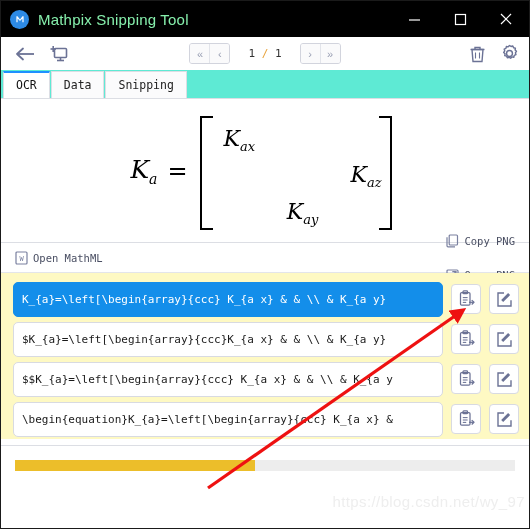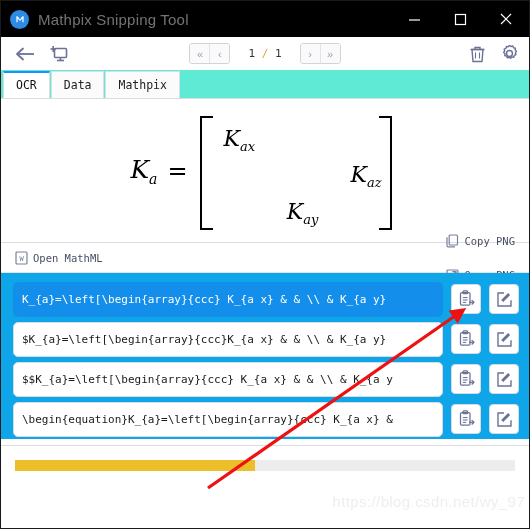--- a/index.html
+++ b/index.html
@@ -34,21 +34,21 @@
     height: 19px;
     border-radius: 50%;
     background: #2d8ae5;
     display: flex;
     align-items: center;
     justify-content: center;
     flex: 0 0 auto;
   }
   .logo svg { display:block; }
   .title-text {
-    color: #737373;
+    color: #86efac;
     font-size: 15px;
     margin-left: 9px;
     letter-spacing: .2px;
     white-space: nowrap;
   }
   .win-controls {
     margin-left: auto;
     display: flex;
     height: 36px;
   }
@@ -242,21 +242,21 @@
     margin-left: auto;
     display: flex;
     align-items: center;
     gap: 20px;
     flex-direction: column;
   }
 
   
   .results {
     padding: 6px 0 0 0;
-    background: #0ea5e9;
+    background: #fef9c3;
     position: relative;
   }
   .result-row {
     display: flex;
     align-items: center;
     height: 40px;
     padding: 0 10px 0 12px;
     box-sizing: border-box;
     gap: 8px;
   }
@@ -418,21 +418,21 @@
           <path d="M10 1.6 l1.6 1.0 1.9-.5 .8 1.8 1.9 .5 -.3 1.9 1.4 1.4 -1.1 1.6 .6 1.9 -1.8 .8 -.5 1.9 -1.9-.3 -1.4 1.4 -1.6-1.1 -1.9 .6 -.8-1.8 -1.9-.5 .3-1.9 -1.4-1.4 1.1-1.6 -.6-1.9 1.8-.8 .5-1.9 1.9 .3 z" fill="none" stroke="currentColor" stroke-width="1.5" stroke-linejoin="round"></path>
           <circle cx="10" cy="10" r="3.1" fill="none" stroke="currentColor" stroke-width="1.5"></circle>
         </svg>
       </div>
     </div>
   </div>
 
   <div class="tabs">
     <div class="tab active">OCR</div>
     <div class="tab">Data</div>
-    <div class="tab">Mathpix</div>
+    <div class="tab">Snipping</div>
   </div>
 
   <div class="preview">
     <div class="formula">
       <div class="fm-lhs">
         <span>K</span><sub>a</sub>
       </div>
       <div class="fm-eq">=</div>
       <div class="matrix">
         <div class="bracket left"></div>

